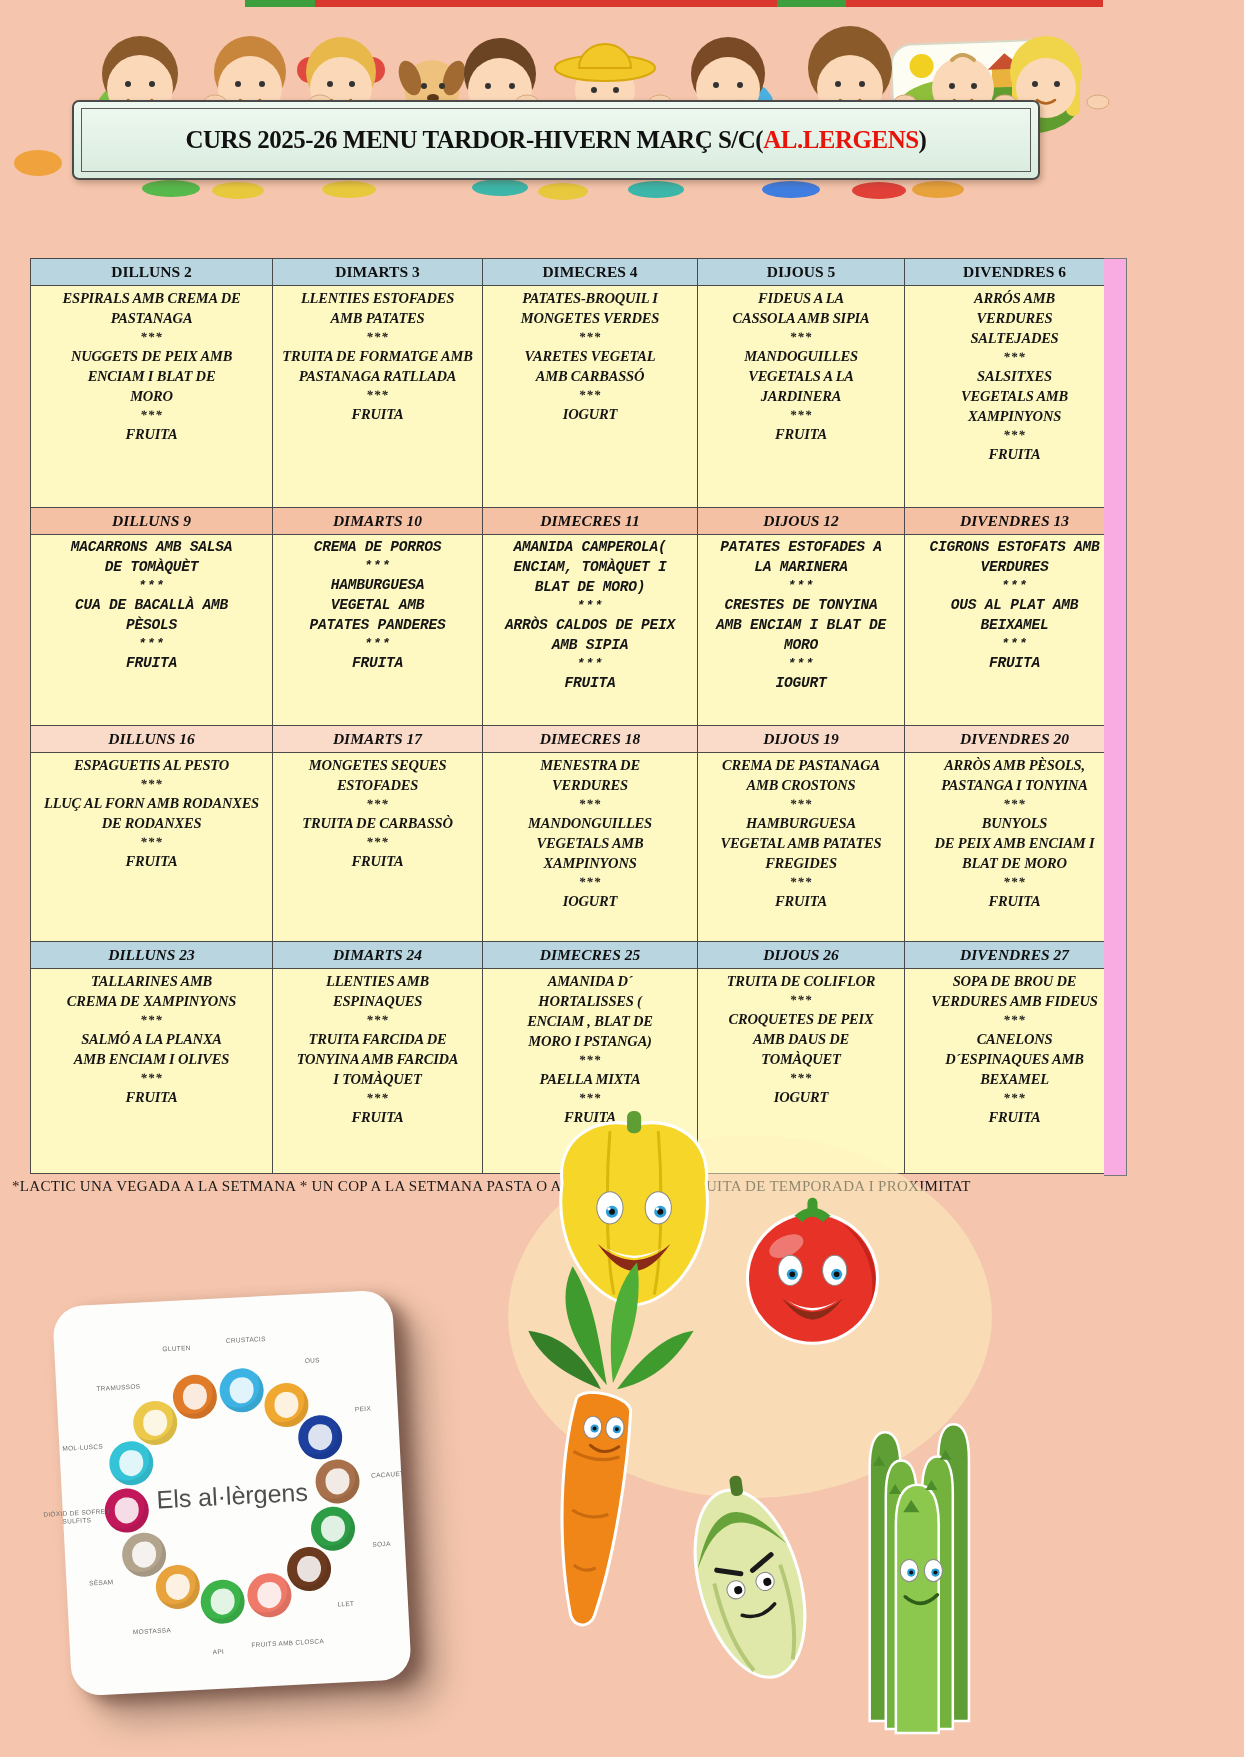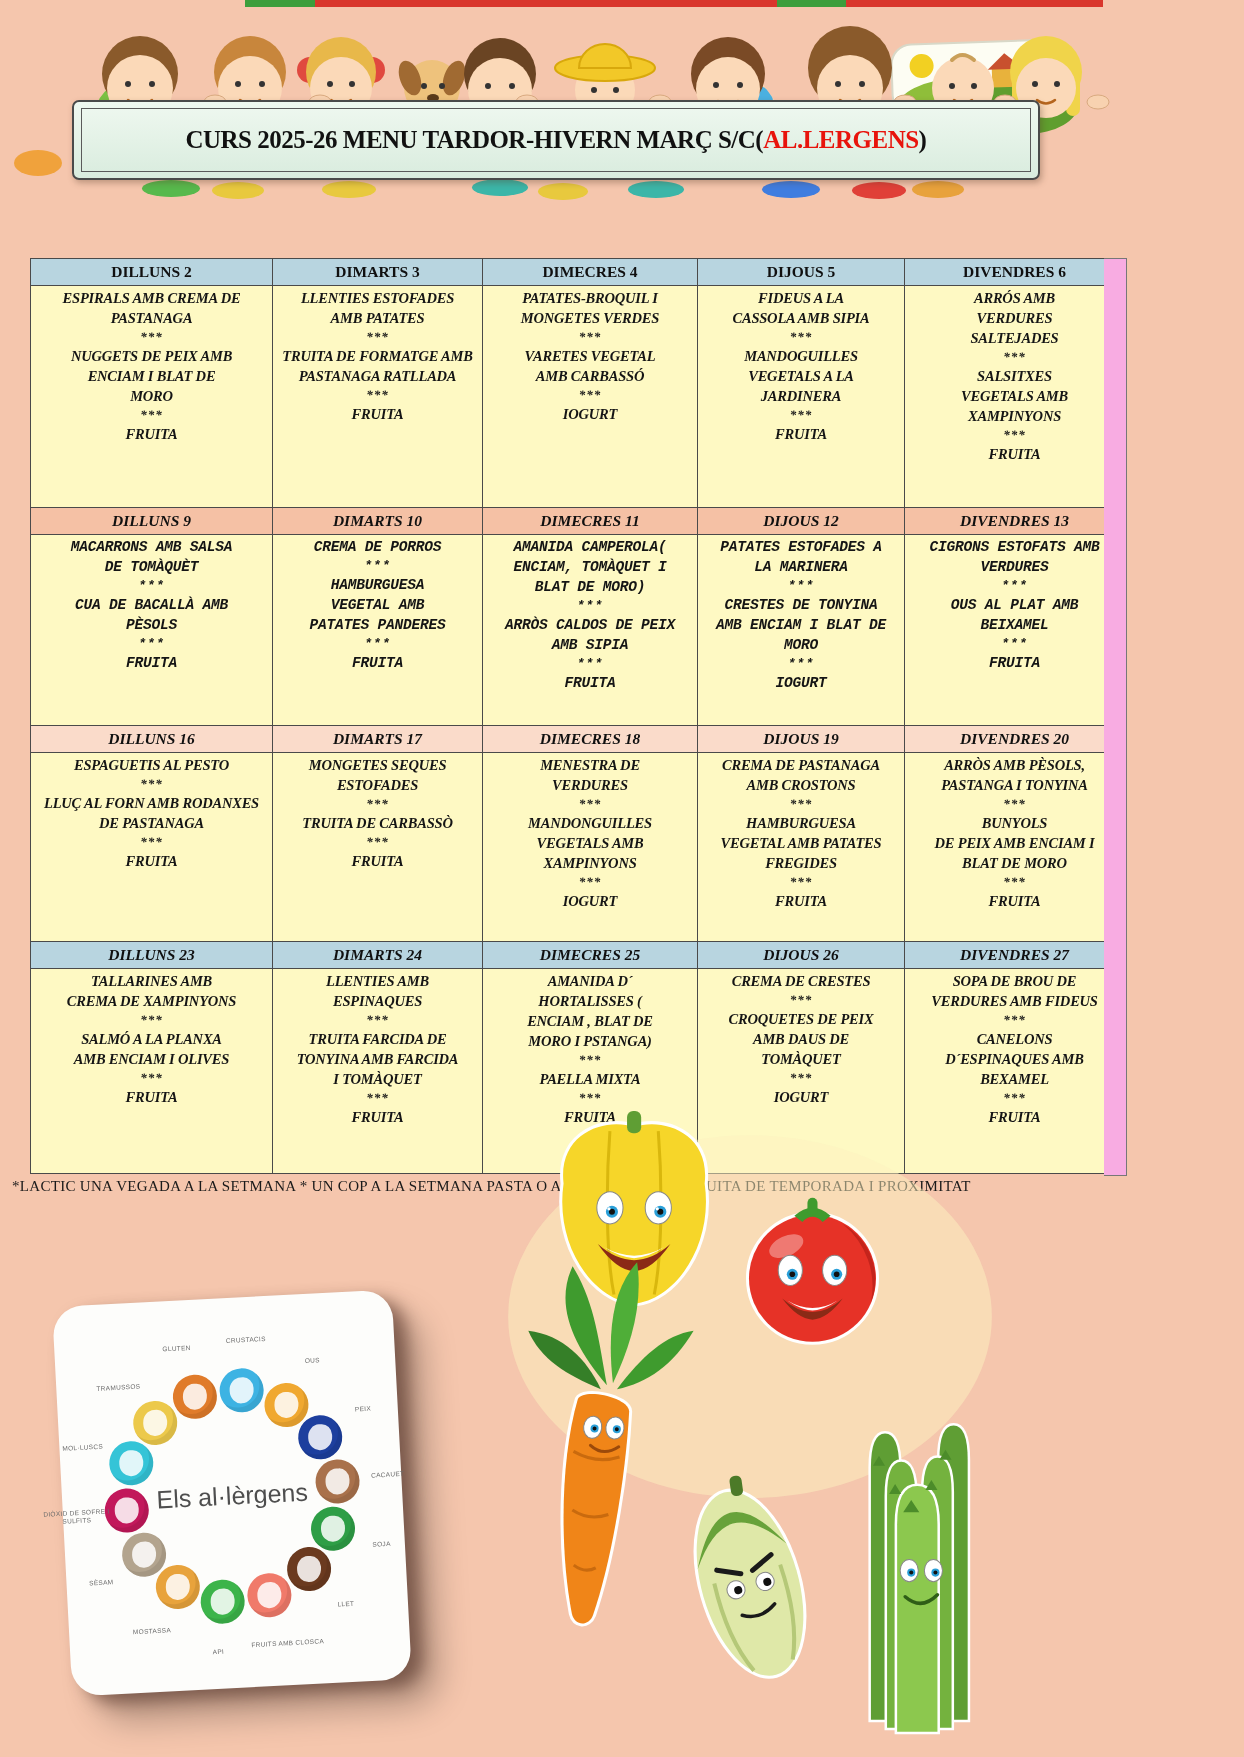--- a/index.html
+++ b/index.html
@@ -322,21 +322,21 @@
           <td class="hdr" style="background: rgb(250, 219, 202);">DIMARTS 17</td>
           <td class="hdr" style="background: rgb(250, 219, 202);">DIMECRES  18</td>
           <td class="hdr" style="background: rgb(250, 219, 202);">DIJOUS 19</td>
           <td class="hdr" style="background: rgb(250, 219, 202);">DIVENDRES 20</td>
         </tr>
         <tr class="w3">
           <td class="cell">
             <div class="ln">ESPAGUETIS AL PESTO</div>
             <div class="ln sep">***</div>
             <div class="ln">LLUÇ AL FORN AMB RODANXES</div>
-            <div class="ln">DE PASTANAGA</div>
+            <div class="ln">DE RODANXES</div>
             <div class="ln sep">***</div>
             <div class="ln">FRUITA</div>
           </td>
           <td class="cell">
             <div class="ln">MONGETES SEQUES</div>
             <div class="ln">ESTOFADES</div>
             <div class="ln sep">***</div>
             <div class="ln">TRUITA DE CARBASSÒ</div>
             <div class="ln sep">***</div>
             <div class="ln">FRUITA</div>
@@ -403,21 +403,21 @@
             <div class="ln">AMANIDA D´</div>
             <div class="ln">HORTALISSES (</div>
             <div class="ln">ENCIAM , BLAT DE</div>
             <div class="ln">MORO I PSTANGA)</div>
             <div class="ln sep">***</div>
             <div class="ln">PAELLA MIXTA</div>
             <div class="ln sep">***</div>
             <div class="ln">FRUITA</div>
           </td>
           <td class="cell">
-            <div class="ln">CREMA DE CRESTES</div>
+            <div class="ln">TRUITA DE COLIFLOR</div>
             <div class="ln sep">***</div>
             <div class="ln">CROQUETES DE PEIX</div>
             <div class="ln">AMB DAUS DE</div>
             <div class="ln">TOMÀQUET</div>
             <div class="ln sep">***</div>
             <div class="ln">IOGURT</div>
           </td>
           <td class="cell">
             <div class="ln">SOPA DE BROU DE</div>
             <div class="ln">VERDURES AMB FIDEUS</div>

